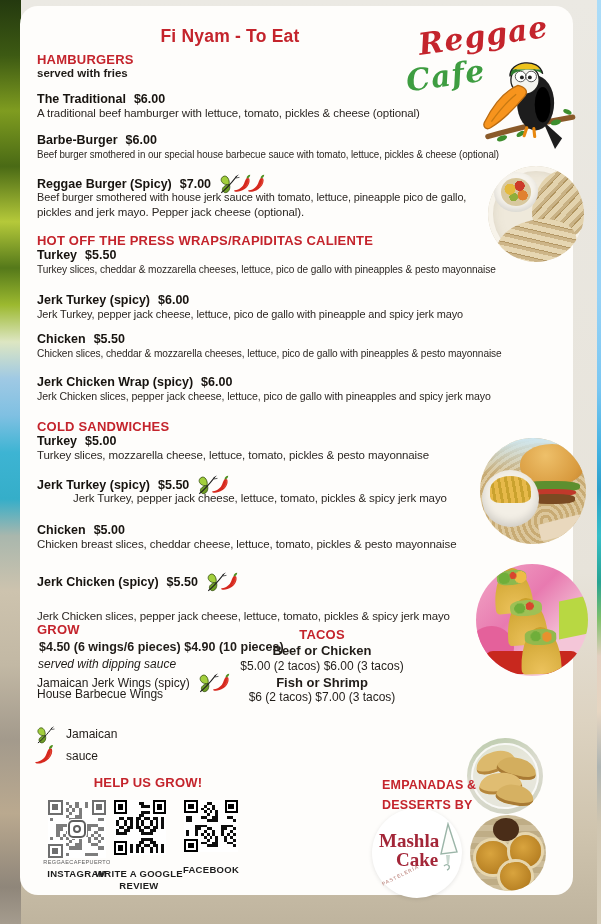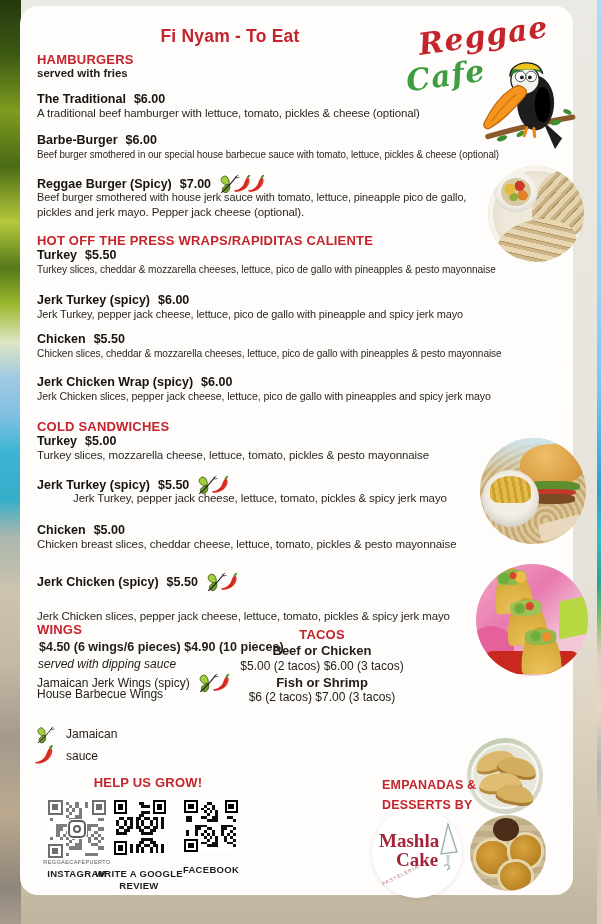--- a/index.html
+++ b/index.html
@@ -169,21 +169,21 @@
     <div class="ln nm" style="left:17px;top:565px;"><span>Jerk Chicken (spicy)</span><span class="pr">$5.50</span><span class="ics">
           <svg>
             <use href="#sym-butterfly"></use>
           </svg>
           <svg>
             <use href="#sym-chili"></use>
           </svg>
         </span></div>
     <div class="ln ds" style="left:17px;top:581px;margin-top:23px;">Jerk Chicken slices, pepper jack cheese, lettuce, tomato, pickles &amp; spicy jerk mayo</div>
 
-    <div class="ln sec" style="left:17px;top:616px;">WINGS</div>
+    <div class="ln sec" style="left:17px;top:616px;">GROW</div>
     <div class="ln b" style="left:19px;top:634px;font-size:12.5px;">$4.50 (6 wings/6 pieces) $4.90 (10 pieces)</div>
     <div class="ln it" style="left:18px;top:651px;font-size:12px;">served with dipping sauce</div>
     <div class="ln" style="left:17px;top:666px;font-size:12px;"><span>Jamaican Jerk Wings (spicy)</span><span class="ics">
           <svg>
             <use href="#sym-butterfly"></use>
           </svg>
           <svg>
             <use href="#sym-chili"></use>
           </svg>
         </span></div>

